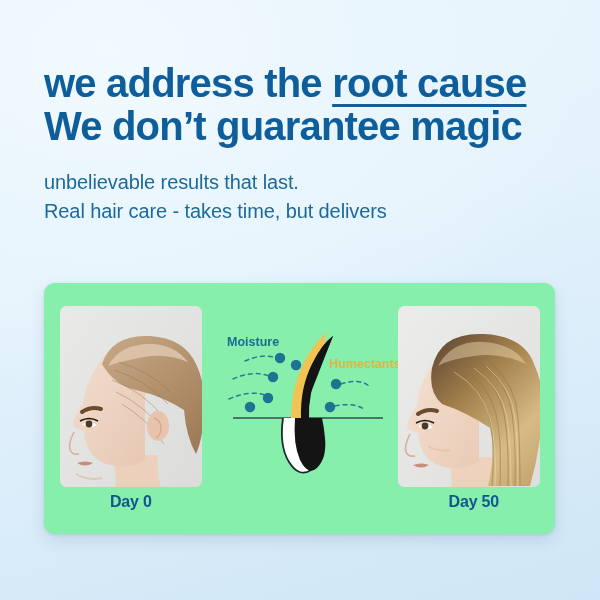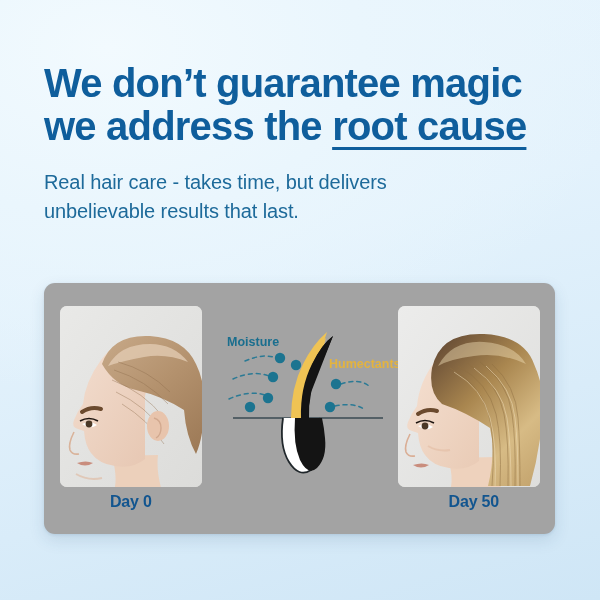--- a/index.html
+++ b/index.html
@@ -38,21 +38,21 @@
     font-weight:normal;
     letter-spacing:-0.1px;
   }
   .subhead .line { display:block; }
 
   
   .card {
     position:absolute;
     left:44px; top:283px;
     width:511px; height:251px;
-    background:#a3a3a3;
+    background:#86efac;
     border-radius:11px;
     box-shadow:0 6px 16px rgba(30,70,110,0.13), 0 1px 3px rgba(30,70,110,0.10);
   }
   .panel { position:absolute; top:23px; width:142px; height:181px; }
   .panel.left  { left:16px; }
   .panel.right { right:15px; }
   .photo {
     width:100%; height:100%;
     border-radius:7px;
     overflow:hidden;
@@ -79,27 +79,27 @@
     width:181px; height:181px;
   }
   .illus svg { display:block; width:100%; height:100%; }
 </style>
 </head>
 <body>
 
 <div class="hero">
 
   <div class="headline">
+    <span class="line"><span>we address the </span><span class="underlined">root cause</span></span>
     <span class="line">We don’t guarantee magic</span>
-    <span class="line"><span>we address the </span><span class="underlined">root cause</span></span>
   </div>
 
   <div class="subhead">
+    <span class="line">unbelievable results that last.</span>
     <span class="line">Real hair care - takes time, but delivers</span>
-    <span class="line">unbelievable results that last.</span>
   </div>
 </div>
 
 <div class="card">
 
   <div class="panel left">
     <div class="photo">
       <svg viewBox="0 0 142 181" preserveAspectRatio="xMidYMid slice">
         <defs>
           <linearGradient id="bgGrad0" x1="0" y1="0" x2="1" y2="1">

